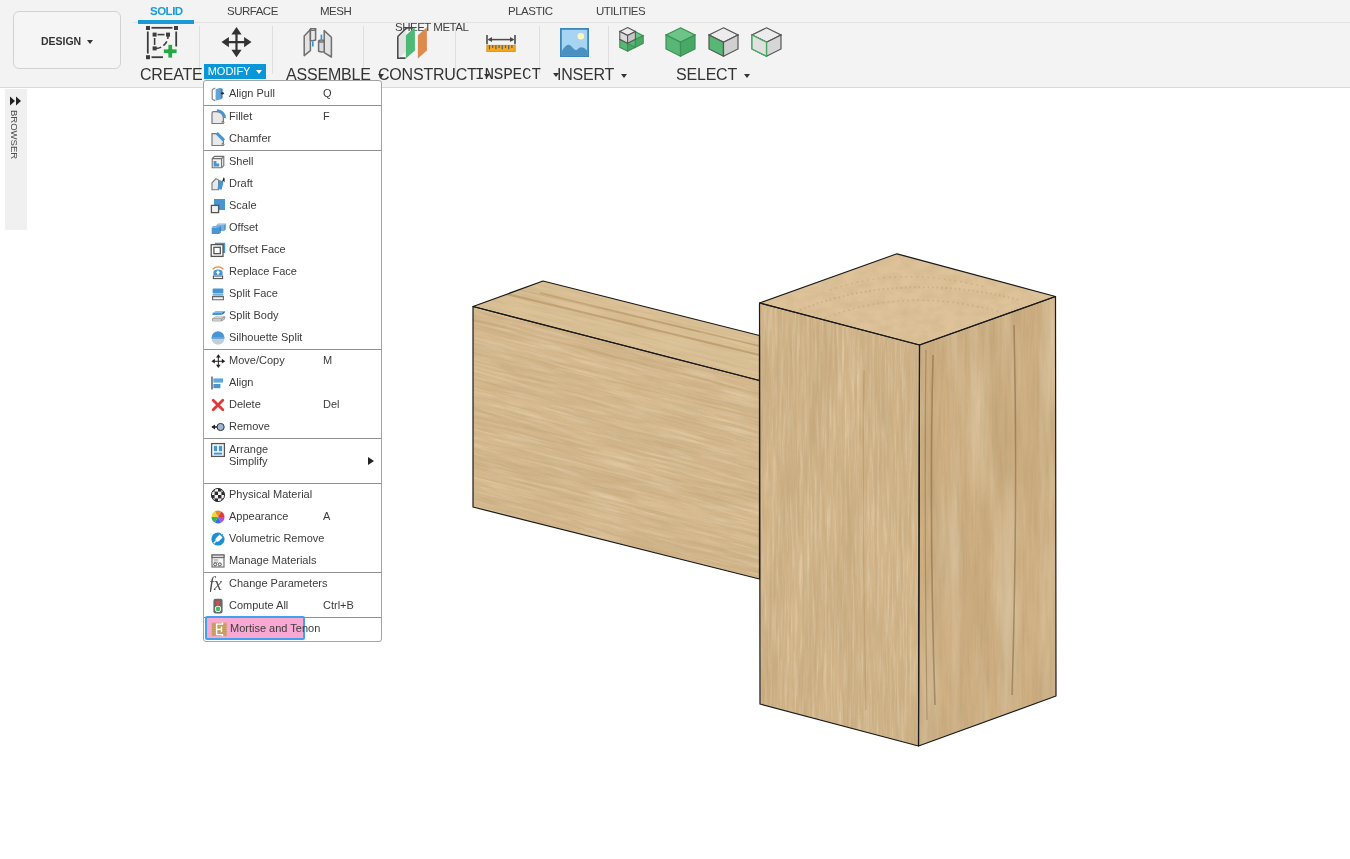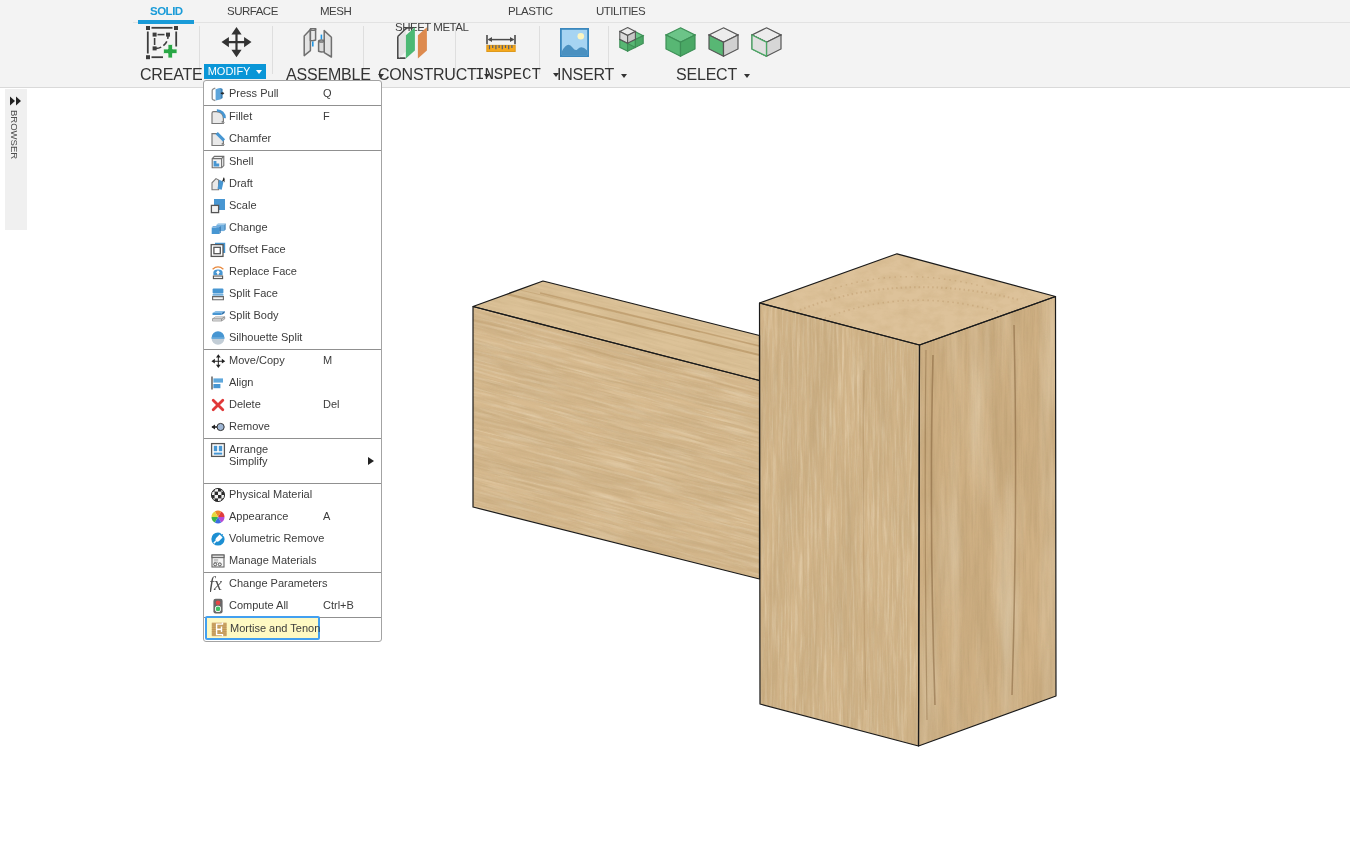--- a/index.html
+++ b/index.html
@@ -33,22 +33,22 @@
 
   #menu { position:absolute; left:203px; top:80px; width:179px; height:562px;
     background:#fff; border:1px solid #a3a3a3; border-radius:3px; z-index:5; }
   .mi { position:absolute; left:0; width:100%; height:22px; }
   .mi .ic { position:absolute; left:6px; top:3px; }
   .mi .lb { position:absolute; left:25px; top:4.5px; font-size:11px; color:#3c3c3c; white-space:nowrap; }
   .mi .sc { position:absolute; left:119px; top:4.5px; font-size:11px; color:#3c3c3c; }
   .msep { position:absolute; left:0; width:100%; height:1px; background:#909090; }
   .subarrow { position:absolute; left:164px; top:6.5px; width:0; height:0;
     border-top:4.5px solid transparent; border-bottom:4.5px solid transparent; border-left:6px solid #222; }
-  #mortise { position:absolute; left:1px; width:115px; height:24px;
-    border:2px solid #42a0f0; border-radius:2px; background:#fef9c3; }
+  #mortise { position:absolute; left:1px; width:100px; height:24px;
+    border:2px solid #42a0f0; border-radius:2px; background:#f9a8d4; }
 </style>
 </head>
 <body>
 <div id="page">
   <div id="scene"><svg id="scenesvg" width="1350" height="859" viewBox="0 0 1350 859">
 <defs>
   <filter id="gBeam" x="-20%" y="-20%" width="140%" height="140%">
     <feTurbulence type="fractalNoise" baseFrequency="0.02 0.4" numOctaves="5" seed="11"></feTurbulence>
     <feColorMatrix type="matrix" values="0 0 0 0 0.47  0 0 0 0 0.33  0 0 0 0 0.16  1.5 0 0 0 -0.55"></feColorMatrix>
   </filter>
@@ -157,20 +157,21 @@
 
   <div id="toolbar">
     <div id="tabline"></div>
     <div id="underline"></div>
     <div class="tab" style="left:150px; color:#199bd8; font-weight:bold;">SOLID</div>
     <div class="tab" style="left:227px;">SURFACE</div>
     <div class="tab" style="left:320px;">MESH</div>
     <div class="tab" style="left:395px;margin-top:16px;">SHEET METAL</div>
     <div class="tab" style="left:508px;">PLASTIC</div>
     <div class="tab" style="left:596px;">UTILITIES</div>
+    <div id="designbtn">DESIGN <span class="caret"></span></div>
 
     <div class="vsep" style="left:199px;"></div>
     <div class="vsep" style="left:272px;"></div>
     <div class="vsep" style="left:363px;"></div>
     <div class="vsep" style="left:455px;"></div>
     <div class="vsep" style="left:539px;"></div>
     <div class="vsep" style="left:608px;"></div>
 
     <div class="grplabel" style="left:140px;">CREATE <span class="caret"></span></div>
     <div class="grplabel" style="left:286px;">ASSEMBLE <span class="caret"></span></div>
@@ -280,21 +281,21 @@
   <div id="menu">
 <div class="mi" style="top:1.5px">
         <svg class="ic" width="16" height="16" viewBox="0 0 16 16">
           <path d="M5.3 2.1 L3.4 2.8 Q2.2 3.3 2.2 4.4 L2.2 12.4 Q2.2 13.4 3.4 13.9 L5.3 14.6" fill="none" stroke="#8f8f8f" stroke-width="1.3"></path>
 <path d="M5.6 3.2 L10.2 1.9 L12.6 2.9 L8.3 4.3 Z" fill="#9fccec"></path>
 <path d="M10.2 1.9 L12.6 2.9 L12.6 12.1 L10.2 13.5 Z" fill="#3a81b8"></path>
 <path d="M5.6 3.2 L10.2 1.9 L10.2 13.5 L5.6 14.6 Z" fill="#5da5db"></path>
 <path d="M10.8 7.3 L12.8 7.3" stroke="#222" stroke-width="1.4" fill="none"></path>
 <path d="M12.4 5.7 L14.3 7.3 L12.4 8.9 Z" fill="#222"></path>
 </svg>
-        <span class="lb">Press Pull</span>
+        <span class="lb">Align Pull</span>
         <span class="sc">Q</span>
       </div>
 <div class="msep" style="top:23.7px"></div>
 <div class="mi" style="top:24.5px">
         <svg class="ic" width="16" height="16" viewBox="0 0 16 16">
           <path d="M2 14.5 L2 4.2 Q2 2.6 3.6 2.6 L6.3 2.6 Q13.4 2.6 13.4 9.8 L13.4 14.5 Z" fill="#e9e9e9" stroke="#787878" stroke-width="1.2"></path>
 <path d="M12 12.2 L14.2 13.3 L13.6 14.5 L12.4 14.5 Z" fill="#c8c8c8" stroke="#787878" stroke-width="0.8"></path>
 <path d="M6.9 1.5 A 7.3 7.3 0 0 1 14.5 9.1" fill="none" stroke="#4796d2" stroke-width="2.7"></path>
 </svg>
         <span class="lb">Fillet</span>
@@ -335,21 +336,21 @@
       </div>
 <div class="mi" style="top:135.5px">
         <svg class="ic" width="16" height="16" viewBox="0 0 16 16">
           <path d="M8 3.2 L15.7 3.2 L14.1 4.9 L6.4 4.9 Z" fill="#a5cdea"></path>
 <path d="M15.7 3.2 L15.7 9.4 L14.1 11.1 L14.1 4.9 Z" fill="#4a8cc0"></path>
 <path d="M6.4 4.9 L14.1 4.9 L14.1 11.1 L6.4 11.1 Z" fill="#71b0e0"></path>
 <path d="M3 6.1 L10.7 6.1 L9.4 7.6 L1.7 7.6 Z" fill="#77aede"></path>
 <path d="M10.7 6.1 L10.7 12.5 L9.4 14 L9.4 7.6 Z" fill="#2f6fa8"></path>
 <path d="M1.7 7.6 L9.4 7.6 L9.4 14 L1.7 14 Z" fill="#4796d2"></path>
 </svg>
-        <span class="lb">Change</span>
+        <span class="lb">Offset</span>
       </div>
 <div class="mi" style="top:157.5px">
         <svg class="ic" width="16" height="16" viewBox="0 0 16 16">
           <path d="M5 0.8 L15.2 0.8 L15.2 11 L12.6 11 L12.6 3.4 L5 3.4 Z" fill="#4796d2"></path>
 <rect x="1.2" y="2.6" width="11.8" height="11.8" fill="#fff" stroke="#555" stroke-width="1.3"></rect>
 <rect x="3.9" y="5.3" width="6.4" height="6.4" fill="none" stroke="#555" stroke-width="1.3"></rect>
         </svg>
         <span class="lb">Offset Face</span>
       </div>
 <div class="mi" style="top:179.5px">

